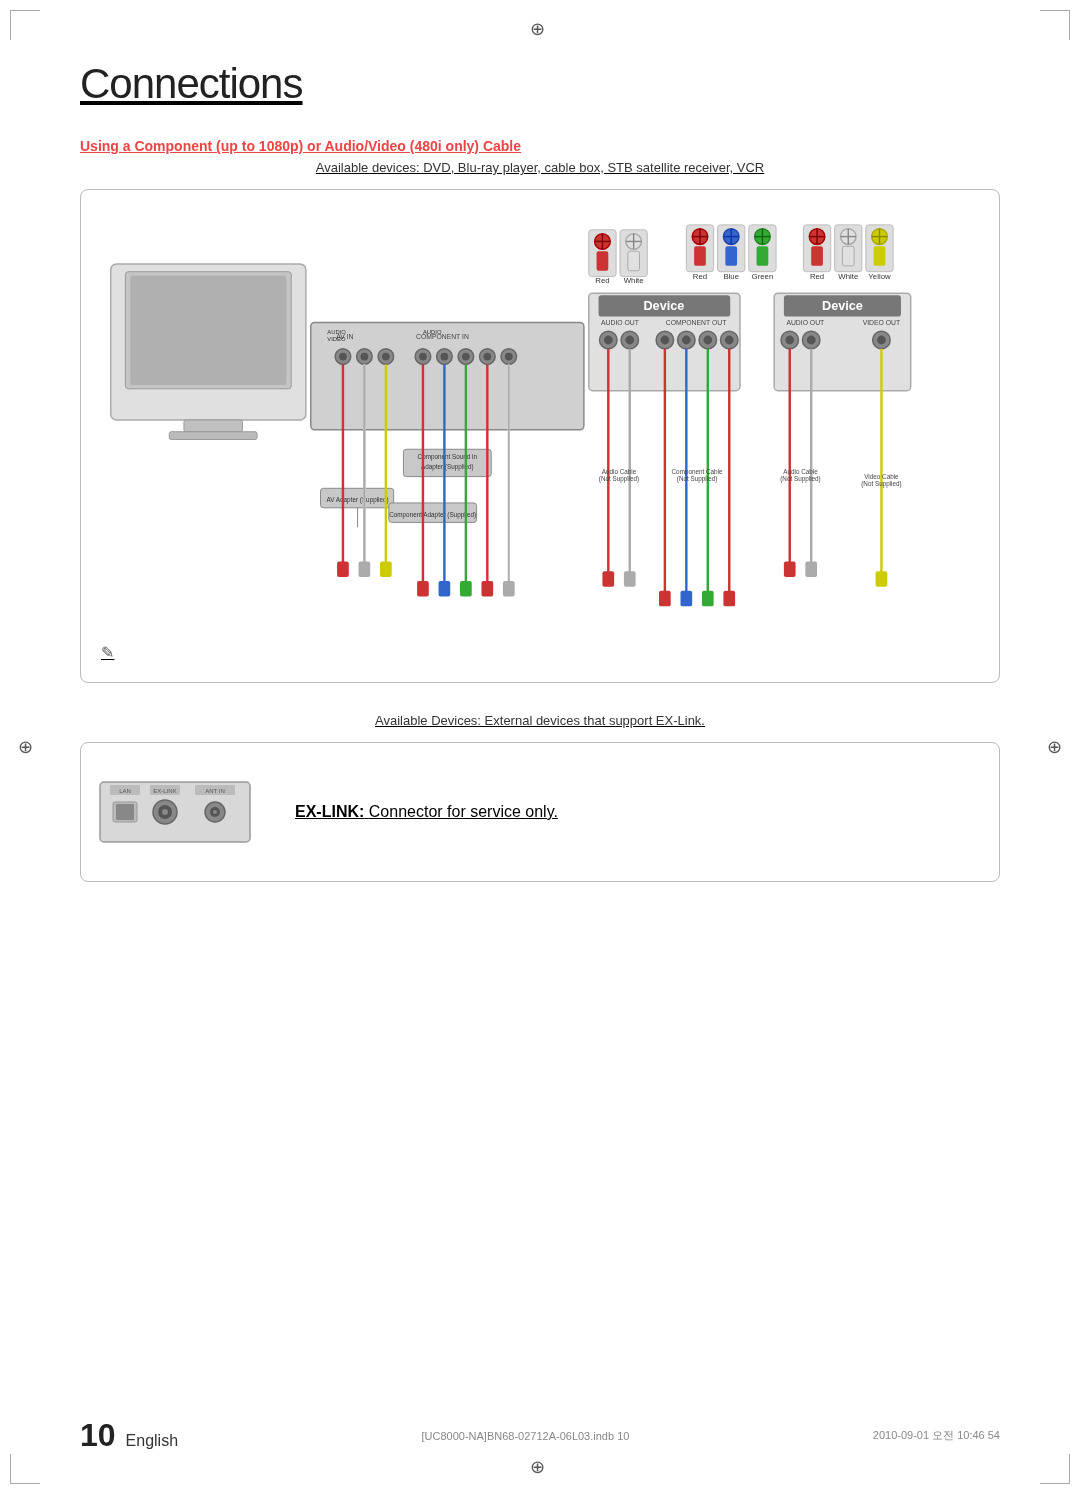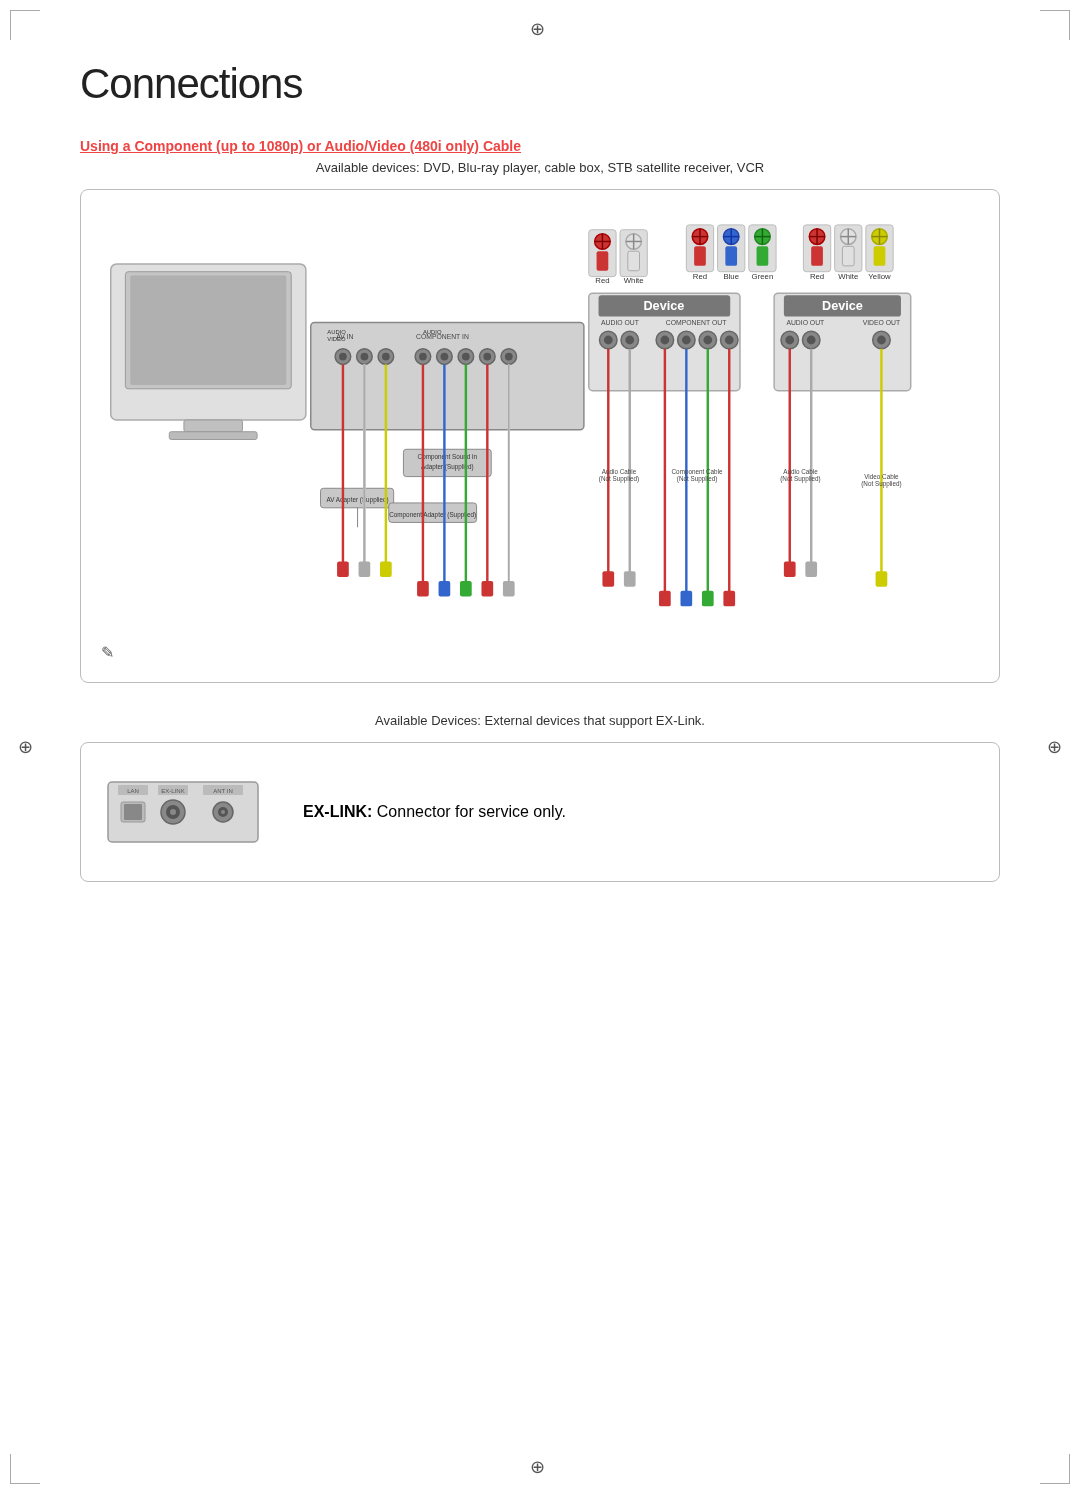--- a/index.html
+++ b/index.html
@@ -9,20 +9,21 @@
       background: #fff;
       font-family: Arial, Helvetica, sans-serif;
       position: relative;
     }
 
     .page {
       width: 1080px;
       min-height: 1494px;
       padding: 60px 80px 60px 80px;
       position: relative;
+      text-decoration: underline;
     }
 
     
     .corner-mark {
       position: absolute;
       width: 30px;
       height: 30px;
     }
     .corner-mark.tl { top: 10px; left: 10px; border-top: 1px solid #aaa; border-left: 1px solid #aaa; }
     .corner-mark.tr { top: 10px; right: 10px; border-top: 1px solid #aaa; border-right: 1px solid #aaa; }
@@ -134,21 +135,21 @@
       font-size: 16px;
       color: #555;
       flex-shrink: 0;
       margin-top: -1px;
     }
 
     
     .exlink-box {
       border: 1px solid #bbb;
       border-radius: 8px;
-      padding: 24px 22px;
+      padding: 24px 14px;
       display: flex;
       align-items: center;
       gap: 40px;
       margin-top: 10px;
     }
 
     
     .page-footer {
       position: absolute;
       bottom: 40px;
@@ -452,14 +453,22 @@
       <circle cx="120" cy="45" r="5" fill="#555"></circle>
       <circle cx="120" cy="45" r="2" fill="#888"></circle>
     </svg>
 
     <div>
       <span style="font-weight:bold;">EX-LINK:</span>
       <span>Connector for service only.</span>
     </div>
   </div>
 
+  <div class="page-footer">
+    <div class="page-number-area">
+      <span class="page-number">10</span>
+      <span class="page-language">English</span>
+    </div>
+    <div class="footer-file-info">[UC8000-NA]BN68-02712A-06L03.indb  10</div>
+    <div class="footer-date">2010-09-01   오전 10:46  54</div>
+  </div>
 
 </div>
 
 </body></html>

